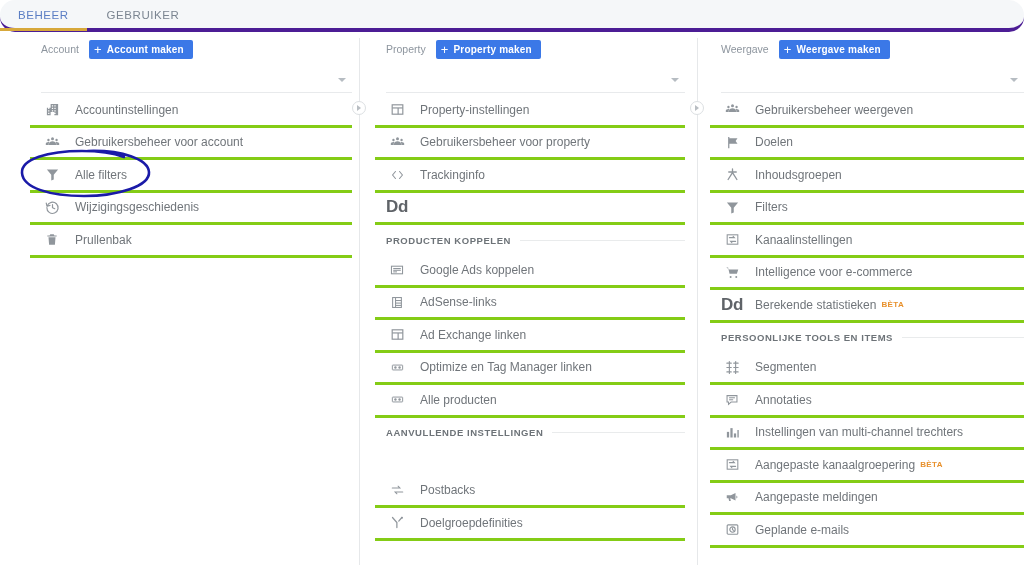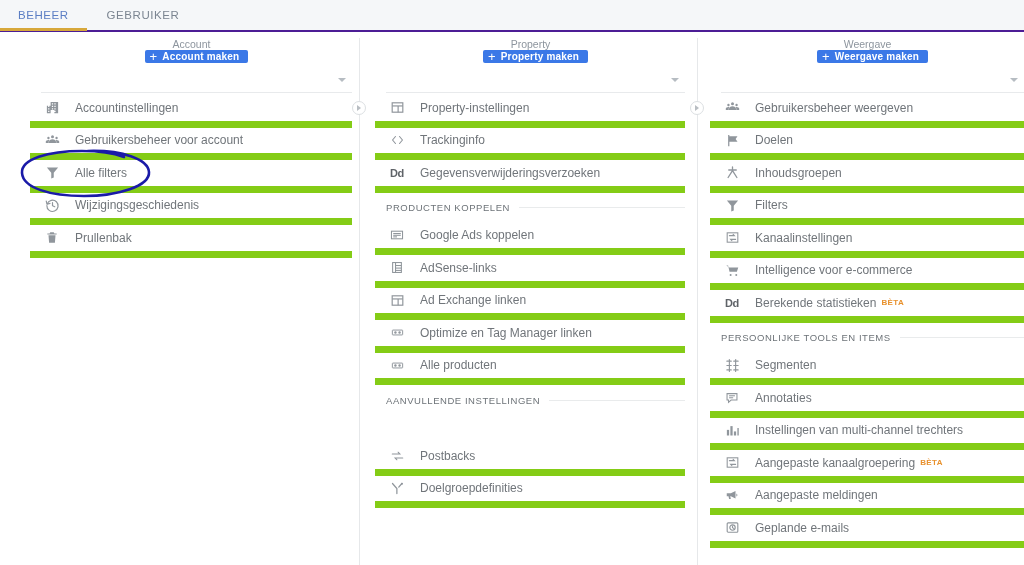--- a/index.html
+++ b/index.html
@@ -8,22 +8,22 @@
     background: #ffffff;
     font-family: "Liberation Sans", sans-serif;
     overflow: hidden;
   }
   #app { position: relative; width: 1024px; height: 565px; background:#fff; }
 
   
   .tabbar {
     position: absolute; top: 0; left: 0; width: 1024px; height: 32px;
     background: #f5f7f9;
-    border-bottom: 2px solid #4c1d95;
-    display: flex; align-items: flex-start;
+    border-bottom: 4px solid #4c1d95;
+    display: flex; align-items: flex-start; border-radius: 15px;
   }
   .tab {
     height: 31px; line-height: 31px;
     font-size: 11.5px; letter-spacing: .55px;
     padding: 0 18px; margin: 0 2px 0 0;
     color: #7b8591; cursor: pointer; position: relative;
     white-space: nowrap;
   }
   .tab.active { color: #5b7ec4; }
   .tab.active::after {
@@ -33,21 +33,21 @@
 
   
   .col {
     position: absolute; top: 38px; height: 527px;
     overflow: hidden;
   }
   #col-account  { left: 30px;  width: 322px; }
   #col-property { left: 375px; width: 310px; }
   #col-view     { left: 710px; width: 314px; }
 
-  .col-head { display: flex; align-items: center; height: 22px; padding-left: 11px; flex-direction: column; }
+  .col-head { display: flex; align-items: center; height: 22px; padding-left: 11px; }
   .col-head .lbl {
     font-size: 10.5px; color: #8d959e; margin-right: 10px; white-space: nowrap;
   }
   .create-btn {
     background: #3b78e7; color:#fff; border:0; border-radius:2px;
     height: 19px; padding: 0 9px 0 5px;
     font-size: 10px; font-weight: bold; letter-spacing:.2px;
     display: inline-flex; align-items: center; gap: 5px;
     cursor: pointer; white-space: nowrap;
     font-family: "Liberation Sans", sans-serif;
@@ -64,45 +64,45 @@
     width: 0; height: 0;
     border-left: 4px solid transparent; border-right: 4px solid transparent;
     border-top: 4px solid #b6bcc2;
   }
 
   
   .list { margin-top: 2px; }
   .row {
     display: flex; align-items: center;
     height: 32.5px; padding-left: 11px;
-    border-bottom: 7px solid #84cc16;
+    border-bottom: 3px solid #84cc16;
     cursor: pointer; white-space: nowrap;
   }
   .row .ico {
     width: 22px; height: 18px; margin-right: 12px;
     flex: 0 0 22px;
     display: flex; align-items: center; justify-content: center;
     color: #90969c;
   }
   .row .ico svg { display:block; }
   .row .ico.dd {
-    font-size: 11px; font-weight: bold; color: #5f6368;
+    font-size: 17px; font-weight: bold; color: #5f6368;
     letter-spacing: -.3px;
     text-align: center;
   }
   .row .txt { font-size: 12px; color: #70757a; }
   .row .beta {
     font-size: 8px; color: #e8912d; margin-left: 5px;
     letter-spacing: .4px; font-weight: bold;
   }
 
   .section-head {
     display: flex; align-items: center; gap: 9px;
     height: 30px; padding-left: 11px;
-    font-size: 9.5px; font-weight: normal; letter-spacing: .55px;
+    font-size: 9.5px; font-weight: bold; letter-spacing: .55px;
     color: #6d7378;
   }
   .section-head .rule { flex: 1; height: 1px; background: #e9ebec; margin-right: 0; }
 
   .spacer { height: 28px; }
 
   
   .divider {
     position: absolute; top: 38px; width: 1px; height: 527px;
     background: #e6e8ea;
@@ -227,30 +227,42 @@
             <svg width="15" height="15" viewBox="0 0 24 24" fill="none" stroke="#90969c" stroke-width="1.9">
               <rect x="3.5" y="4.5" width="17" height="15"></rect>
               <line x1="3.5" y1="9.5" x2="20.5" y2="9.5"></line>
               <line x1="13" y1="9.5" x2="13" y2="19.5"></line>
             </svg>
           </span>
           <span class="txt">Property-instellingen</span>
         </div>
         <div class="row">
           <span class="ico">
+            <svg width="17" height="15" viewBox="0 0 24 24" fill="#90969c">
+              <circle cx="12" cy="6" r="2.4"></circle>
+              <circle cx="5.5" cy="8" r="1.9"></circle>
+              <circle cx="18.5" cy="8" r="1.9"></circle>
+              <path d="M12 10c-3.2 0-5.6 1.7-5.6 3.6V16h11.2v-2.4C17.6 11.7 15.2 10 12 10z"></path>
+              <path d="M5.5 11c-2.3 0-4.2 1.2-4.2 2.6V16H6v-2.4c0-.9.4-1.8 1.1-2.5A6.8 6.8 0 0 0 5.5 11z"></path>
+              <path d="M18.5 11c-.6 0-1.1.06-1.6.16.7.7 1.1 1.6 1.1 2.5V16h4.7v-2.4c0-1.4-1.9-2.6-4.2-2.6z"></path>
+            </svg>
+          </span>
+          <span class="txt">Gebruikersbeheer voor property</span>
+        </div>
+        <div class="row">
+          <span class="ico">
             <svg width="17" height="14" viewBox="0 0 24 24" fill="none" stroke="#90969c" stroke-width="1.9" stroke-linecap="round" stroke-linejoin="round">
               <polyline points="8.5,6 3.5,12 8.5,18"></polyline>
               <polyline points="15.5,6 20.5,12 15.5,18"></polyline>
             </svg>
           </span>
           <span class="txt">Trackinginfo</span>
         </div>
         <div class="row">
           <span class="ico dd">Dd</span>
-          <span class="txt">Gegevensverwijderingsverzoeken</span>
         </div>
         <div class="section-head">
           <span>PRODUCTEN KOPPELEN</span>
           <span class="rule"></span>
         </div>
         <div class="row">
           <span class="ico">
             <svg width="16" height="14" viewBox="0 0 24 24" fill="none" stroke="#90969c" stroke-width="1.8">
               <rect x="2.5" y="5.5" width="19" height="13"></rect>
               <line x1="5.5" y1="9.5" x2="18.5" y2="9.5"></line>

